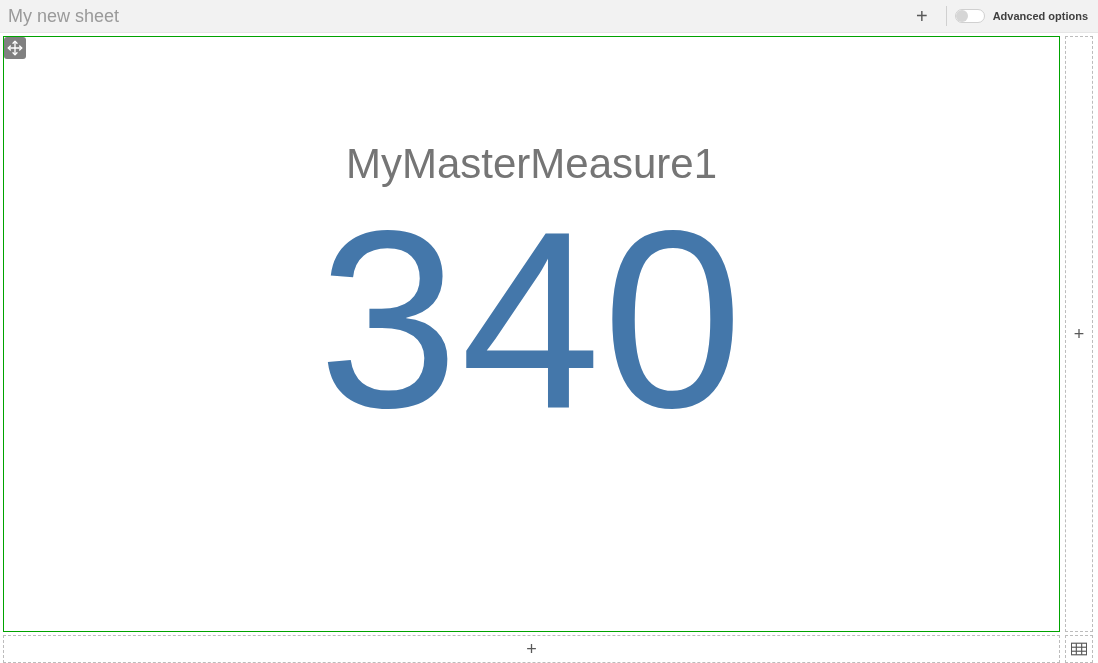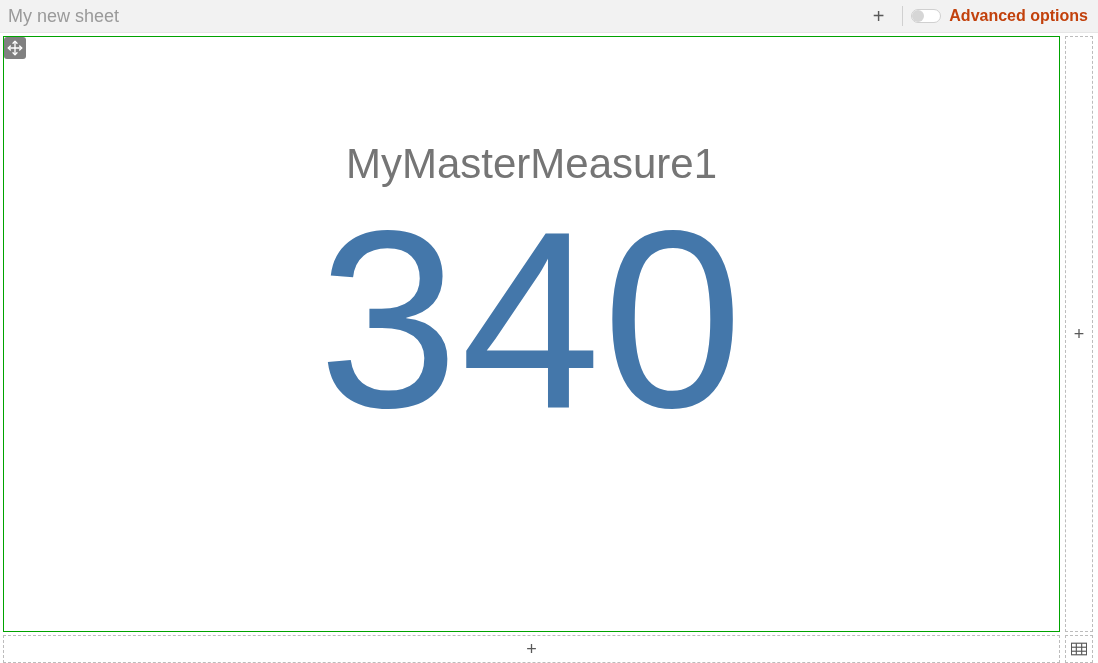--- a/index.html
+++ b/index.html
@@ -48,22 +48,22 @@
     .toggle-knob {
       width: 12px;
       height: 12px;
       border-radius: 6px;
       background: #d6d6d6;
       position: absolute;
       left: 0;
       top: 0;
     }
     .adv-label {
-      font-size: 16px;
-      color: #c2410c;
+      font-size: 11px;
+      color: #404040;
       font-weight: 600;
       margin-left: 8px;
       margin-right: 2px;
     }
 
     .body-row {
       display: flex;
       height: 633px;
     }
     .left-col {

